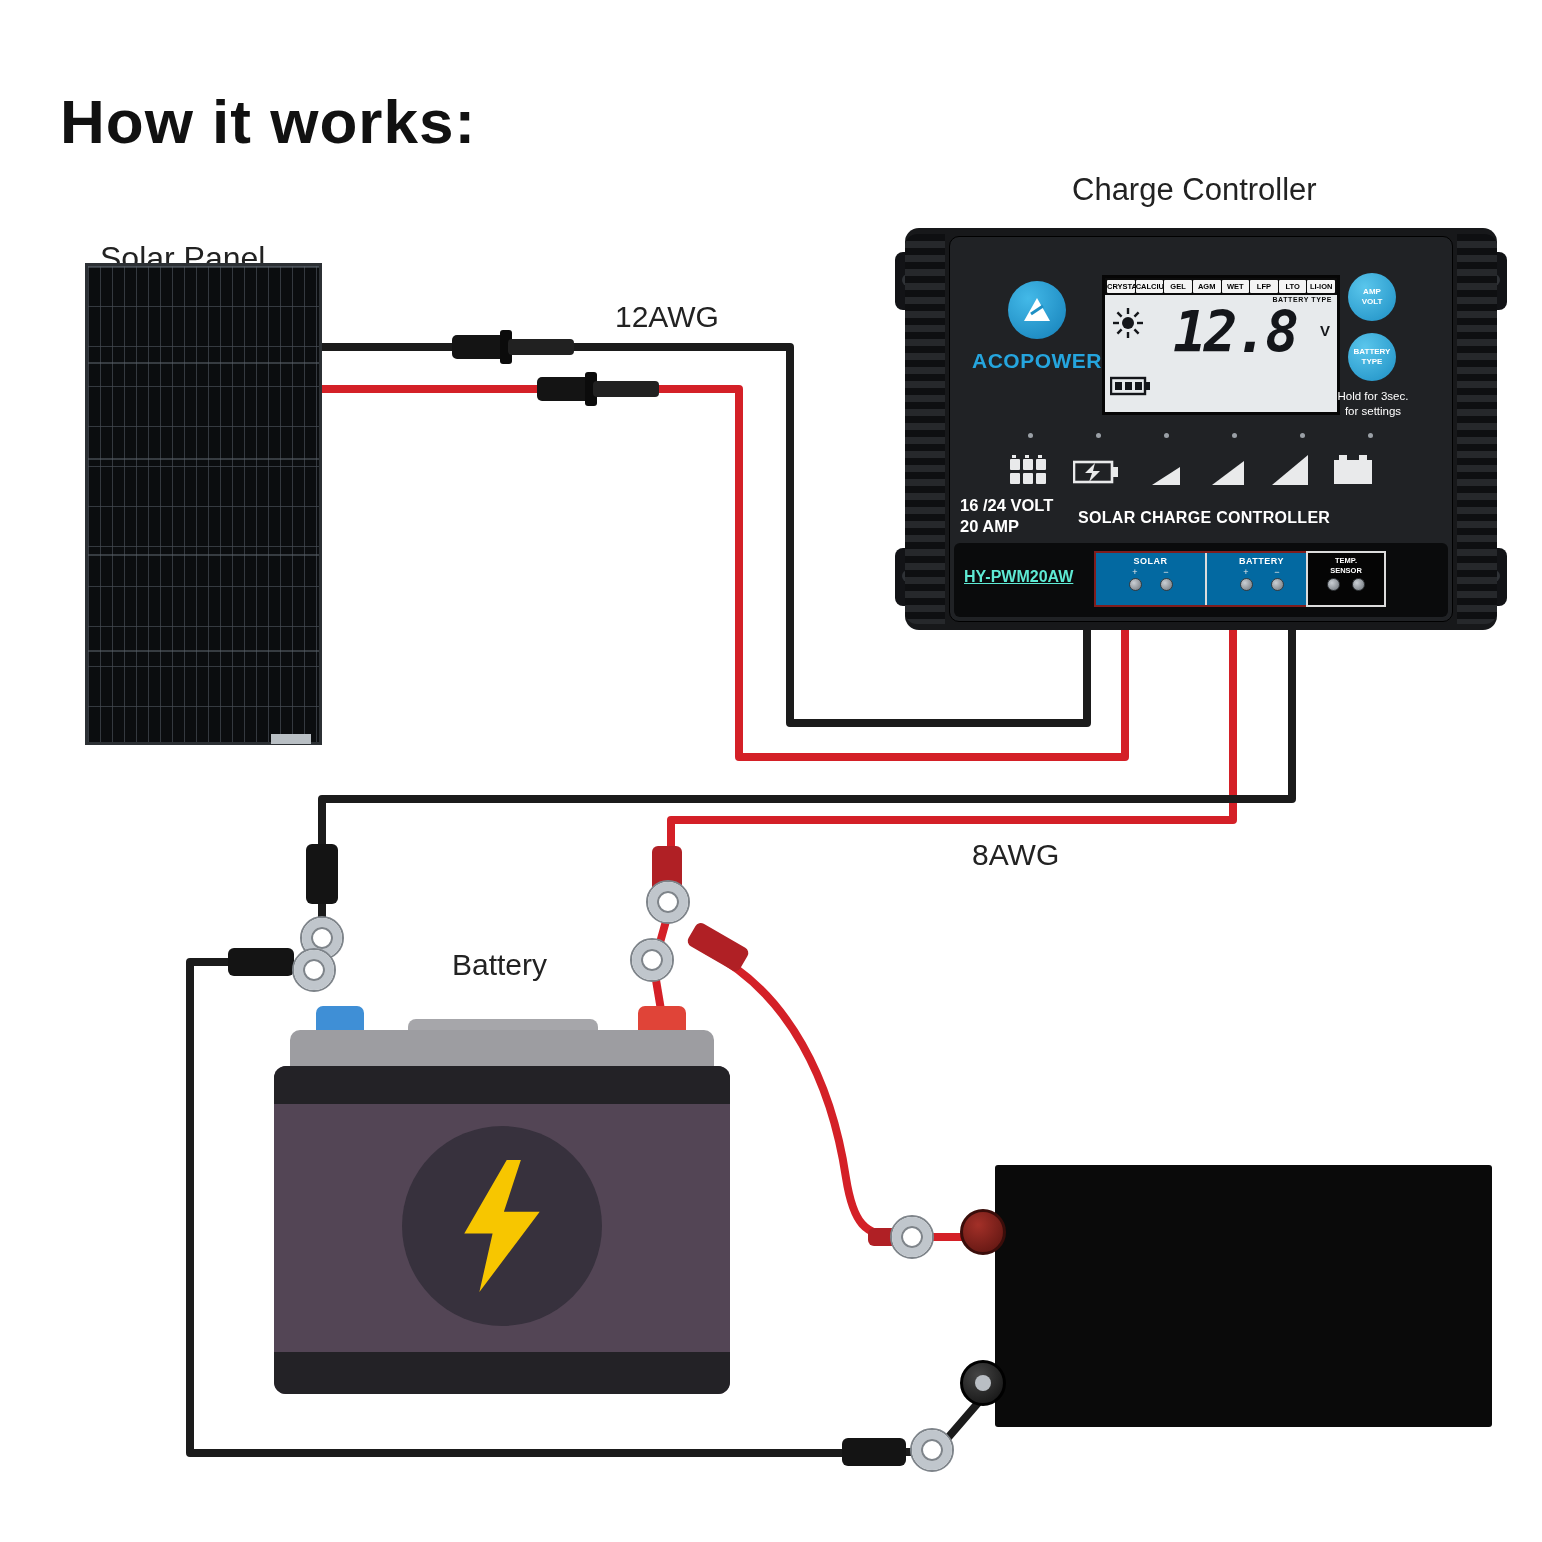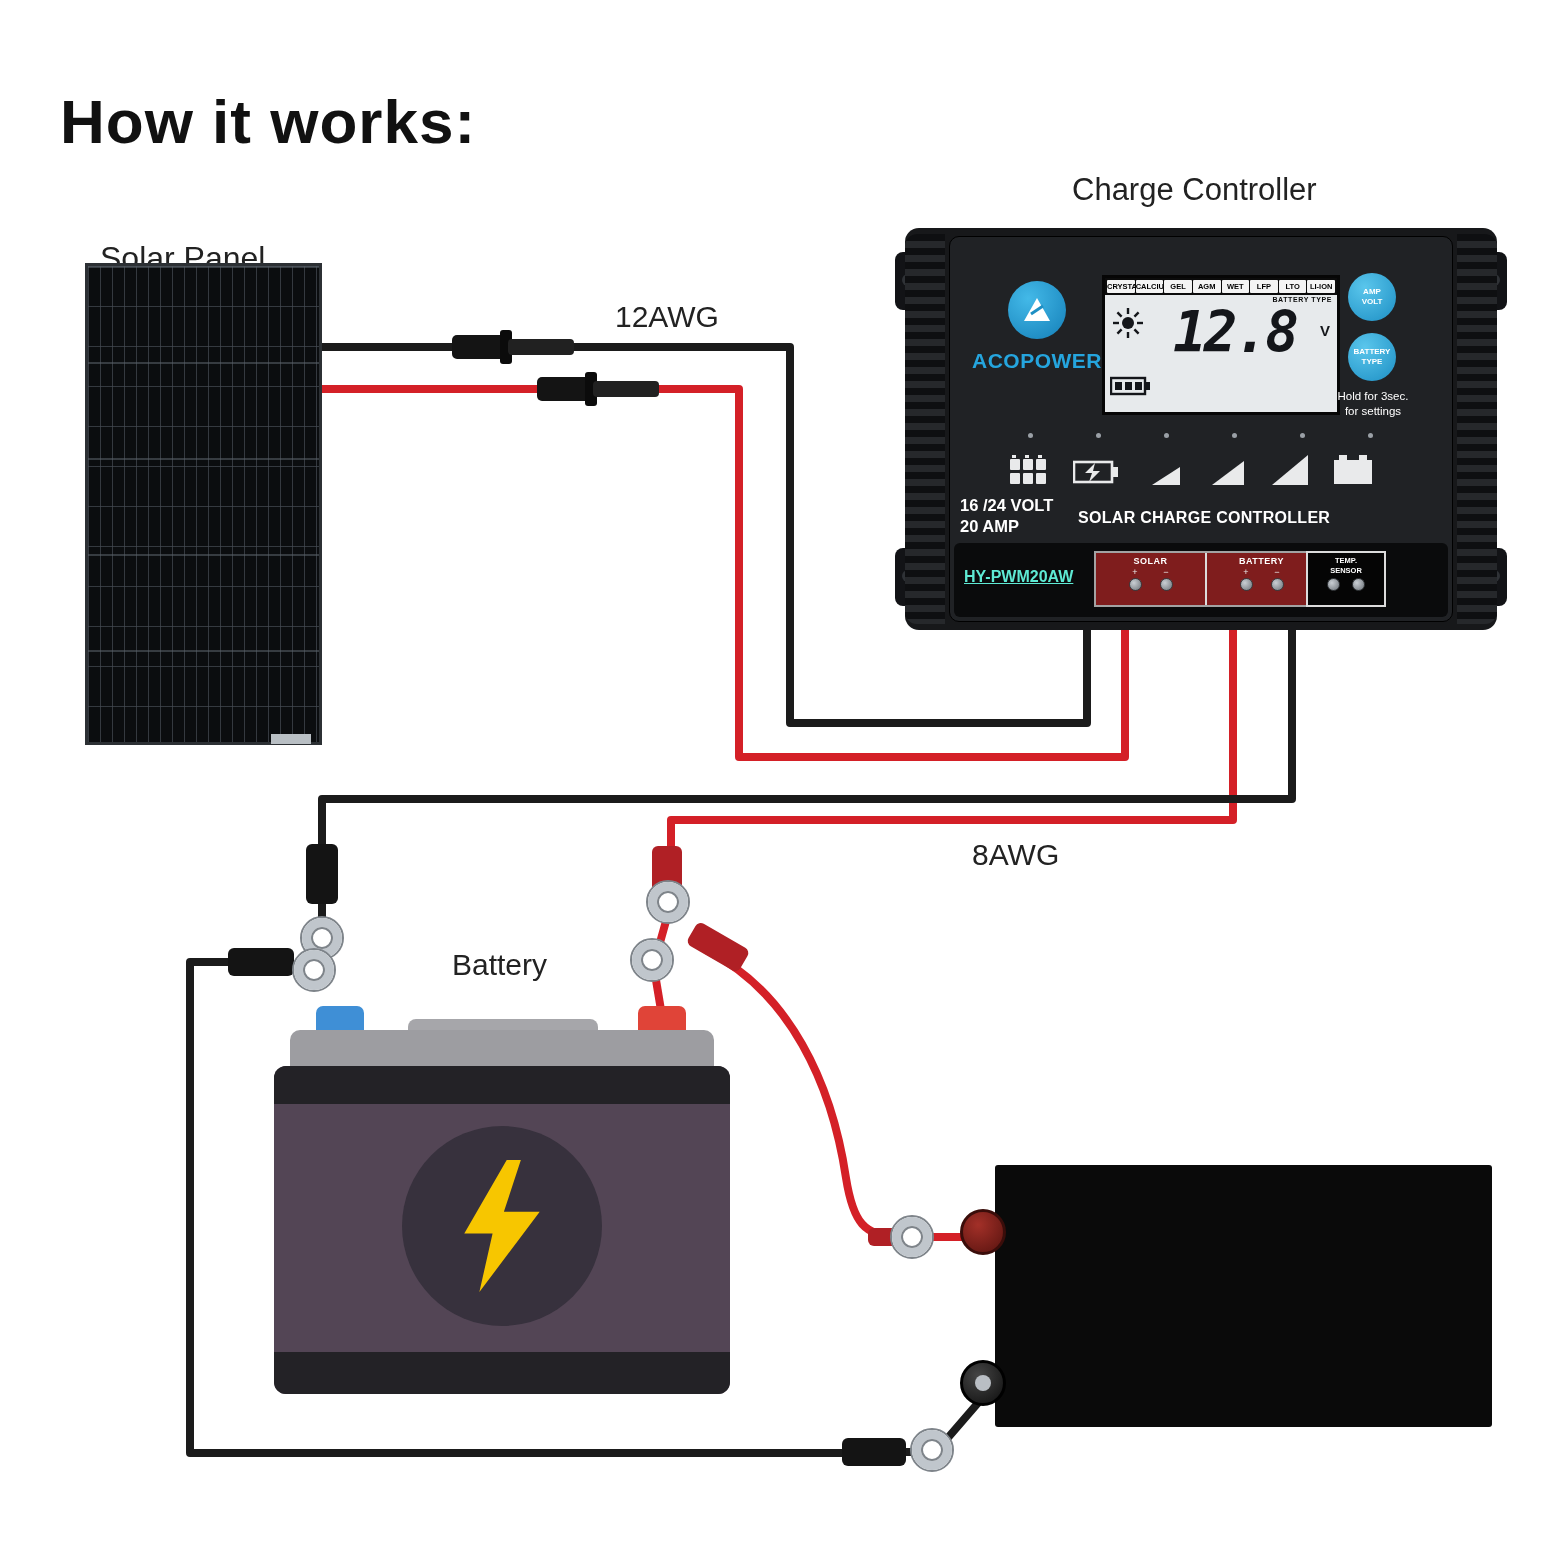--- a/index.html
+++ b/index.html
@@ -40,21 +40,21 @@
   #lcd-unit{position:absolute;right:7px;top:44px;font-size:15px;font-weight:700;color:#14161a;}
   .ctrl-btn{position:absolute;left:398px;width:48px;height:48px;border-radius:50%;color:#fff;font-size:8px;font-weight:700;
     background:radial-gradient(circle at 35% 30%, #5ac6ec, #1d8fc4);display:flex;flex-direction:column;align-items:center;justify-content:center;line-height:1.25;text-align:center;}
   #hold-note{position:absolute;left:364px;top:152px;width:118px;color:#fff;font-size:11.5px;line-height:1.3;text-align:center;}
   .led{position:absolute;top:196px;width:5px;height:5px;border-radius:50%;background:#9aa0a6;}
   .icon-slot{position:absolute;top:212px;width:48px;height:36px;display:flex;align-items:flex-end;justify-content:center;}
   #rating{position:absolute;left:10px;top:258px;color:#fff;font-weight:700;font-size:16.5px;line-height:1.3;white-space:pre-line;}
   #product-name{position:absolute;left:128px;top:272px;color:#fff;font-weight:700;font-size:16px;letter-spacing:.3px;white-space:nowrap;}
   #ctrl-bottom{position:absolute;left:4px;right:4px;top:306px;height:74px;background:#0a0b0c;border-radius:6px;}
   #model{position:absolute;left:10px;top:25px;color:#5eead4;font-weight:700;font-size:16px;white-space:nowrap;text-decoration:underline;}
-  #tblock{position:absolute;left:140px;top:8px;width:224px;height:56px;border:2px solid #a3a3a3;background:#7f1d1d;display:flex;box-sizing:border-box;}
+  #tblock{position:absolute;left:140px;top:8px;width:224px;height:56px;border:2px solid #7f1d1d;background:#0369a1;display:flex;box-sizing:border-box;}
   .thalf{flex:1;display:flex;flex-direction:column;align-items:center;padding-top:3px;gap:2px;}
   .thalf + .thalf{border-left:2px solid #dcdcdc;}
   .tlabel{color:#fff;font-size:9px;font-weight:700;letter-spacing:.5px;}
   .srow{display:flex;gap:18px;}
   .scell{display:flex;flex-direction:column;align-items:center;gap:1px;}
   .sign{color:#e8e8e8;font-size:9px;line-height:9px;}
   .screw{width:13px;height:13px;border-radius:50%;background:radial-gradient(circle at 35% 35%, #c9ced3, #6c7278);border:1px solid #383c40;box-sizing:border-box;}
   #tempblock{position:absolute;left:352px;top:8px;width:80px;height:56px;border:2px solid #dcdcdc;background:#050505;box-sizing:border-box;
     display:flex;flex-direction:column;align-items:center;padding-top:3px;gap:1px;}
   .tlabel-sm{color:#fff;font-size:7.5px;font-weight:700;line-height:1.2;text-align:center;}

